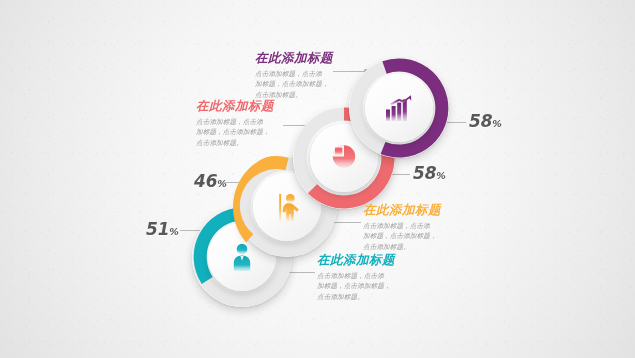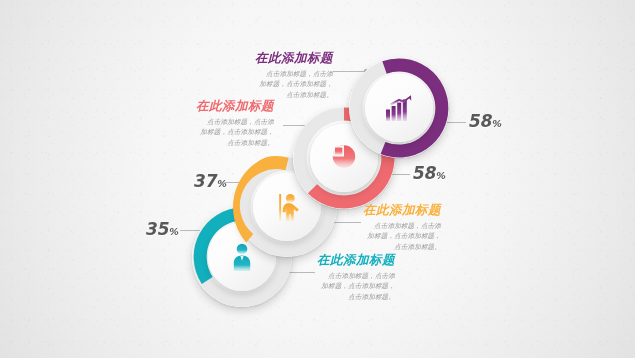--- a/index.html
+++ b/index.html
@@ -48,21 +48,21 @@
   
   .tblock{position:absolute;}
   .tblock .ttl{
     font-size:12.5px;font-weight:bold;letter-spacing:.5px;
     margin:0 0 4px 0;line-height:1.1;white-space:nowrap;
   }
   .tblock .body{
     font-size:6.6px;color:#9a9a9a;line-height:1.62;
     letter-spacing:.1px;
   }
-  .tblock .body div{white-space:nowrap;text-align:right;}
+  .tblock .body div{white-space:nowrap;}
 
   
   .pct{
     position:absolute;color:#58585a;font-weight:bold;
     font-size:17px;letter-spacing:-.2px;white-space:nowrap;
     text-shadow:0 1px 1px rgba(255,255,255,.85);
   }
   .pct .sym{font-size:9.5px;font-weight:bold;}
 
   
@@ -229,20 +229,20 @@
 
   <div class="pct" style="left:469px;top:111px;">
     <span>58</span><span class="sym">%</span>
   </div>
 
   <div class="pct" style="left:413px;top:163px;">
     <span>58</span><span class="sym">%</span>
   </div>
 
   <div class="pct" style="left:194px;top:171px;">
-    <span>37</span><span class="sym">%</span>
+    <span>46</span><span class="sym">%</span>
   </div>
 
   <div class="pct" style="left:146px;top:219px;">
-    <span>35</span><span class="sym">%</span>
+    <span>51</span><span class="sym">%</span>
   </div>
 
 </div>
 
 </body></html>

